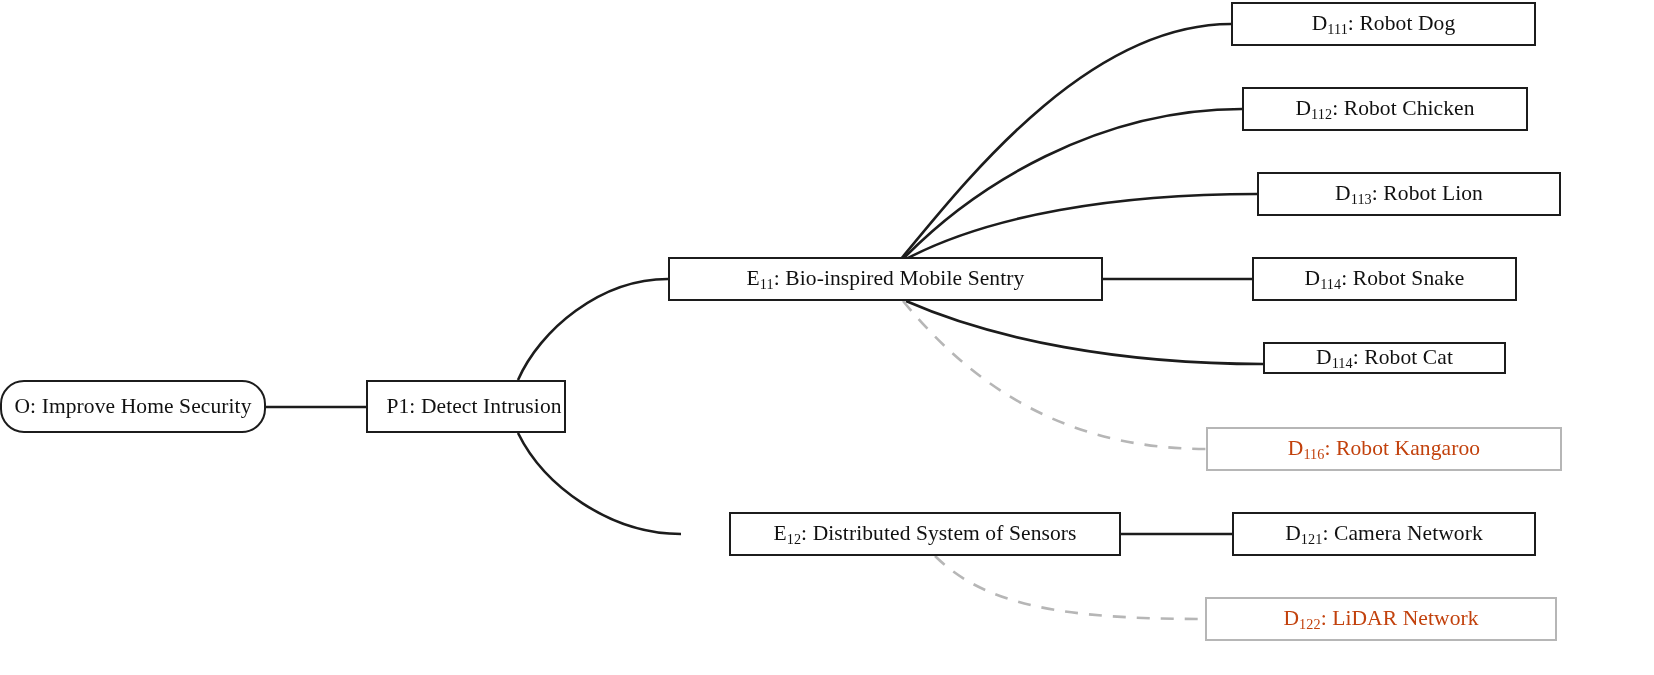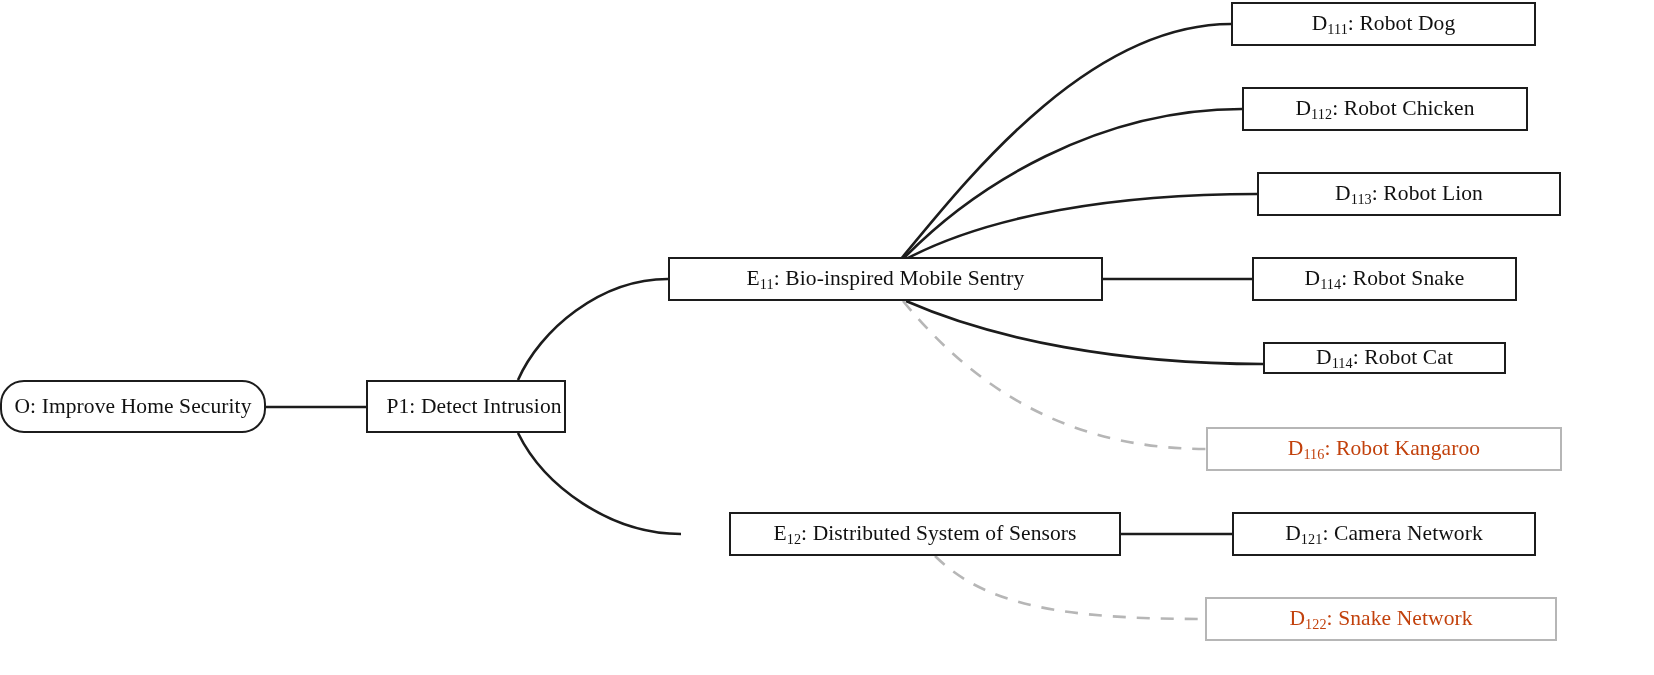--- a/index.html
+++ b/index.html
@@ -124,16 +124,16 @@
 
   <div class="node inactive" style="left:1206px; top:427px; width:356px; height:44px;">
     <span class="node-label"><span>D</span><sub>116</sub>: <span>Robot Kangaroo</span></span>
   </div>
 
   <div class="node active" style="left:1232px; top:512px; width:304px; height:44px;">
     <span class="node-label"><span>D</span><sub>121</sub>: <span>Camera Network</span></span>
   </div>
 
   <div class="node inactive" style="left:1205px; top:597px; width:352px; height:44px;">
-    <span class="node-label"><span>D</span><sub>122</sub>: <span>Snake Network</span></span>
+    <span class="node-label"><span>D</span><sub>122</sub>: <span>LiDAR Network</span></span>
   </div>
 
 </div>
 
 </body></html>

